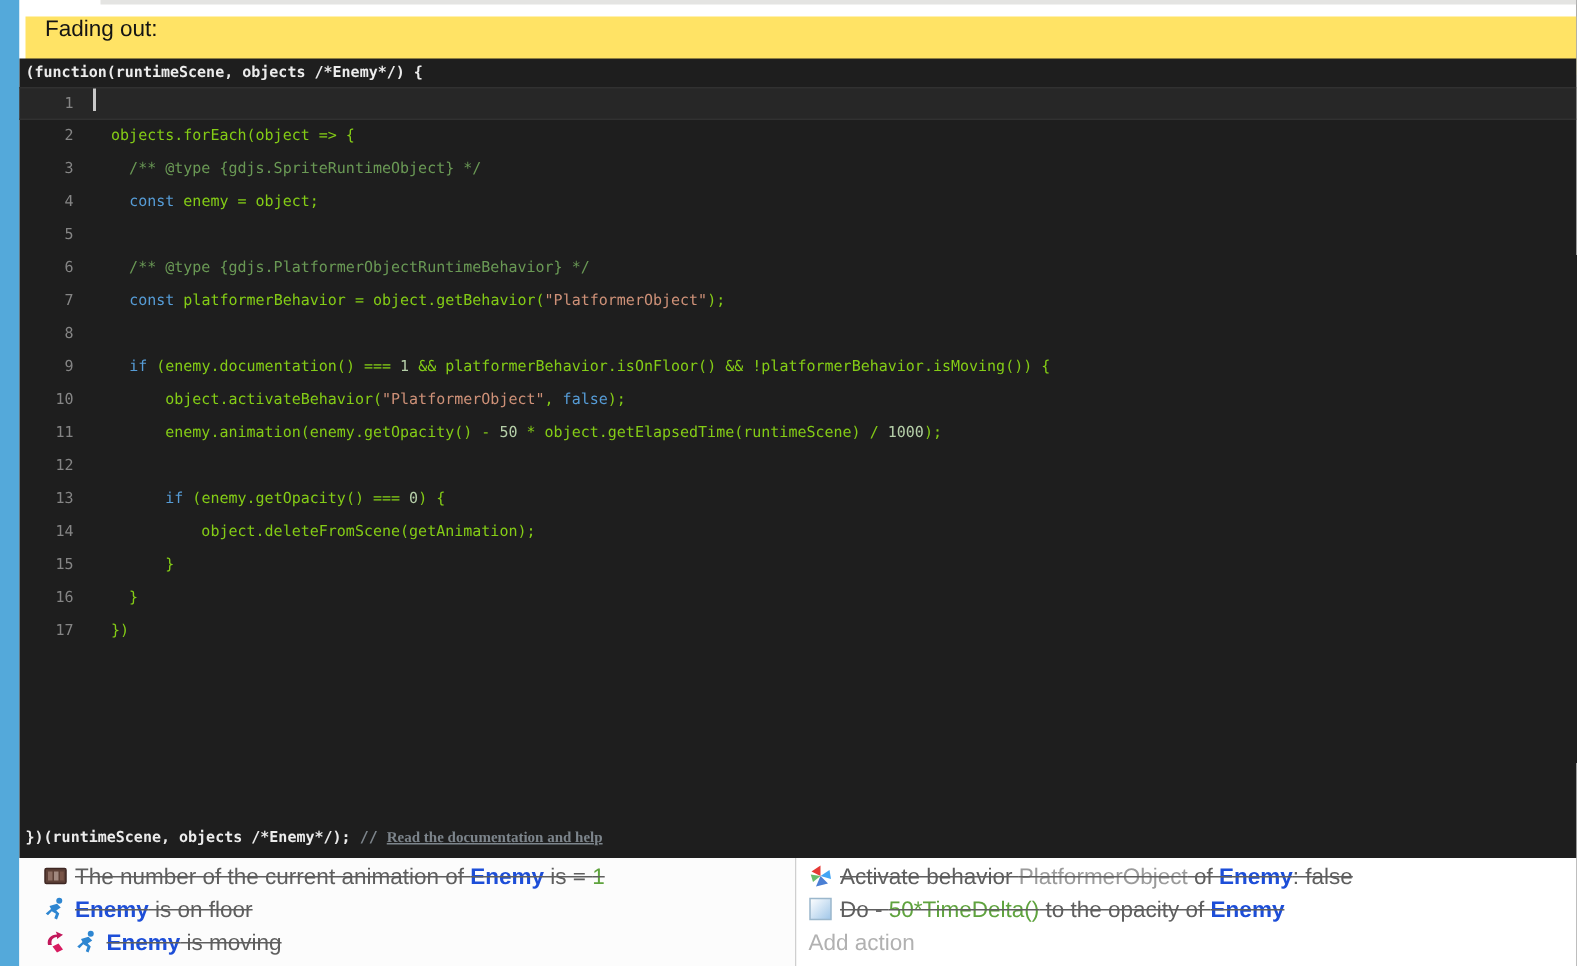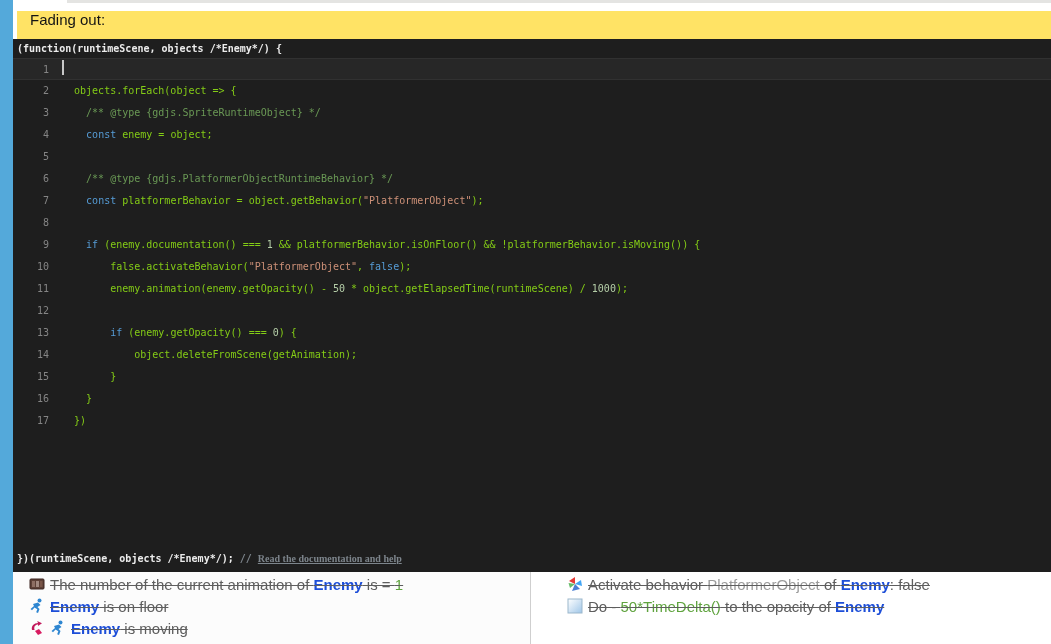--- a/index.html
+++ b/index.html
@@ -27,21 +27,21 @@
   .string  { color:#ce9178; }
   .number  { color:#b5cea8; }
   .plain   { color:#84cc16; }
   .editor-footer { position:absolute; left:0; bottom:3px; padding-left:4px; line-height:20px;
                    color:#ececec; font-weight:bold; white-space:pre; }
   .footer-comment { color:#7d858c; }
   .footer-link { color:#7d858c; text-decoration:underline; cursor:pointer;font-family:Liberation Serif, serif; }
 
   .events { position:absolute; left:13px; top:572px; width:1038px; height:72px; background:#ffffff; display:flex; }
   .conditions { width:518px; flex:0 0 518px; border-right:1px solid #cfcfcf; background:#fcfcfc; padding:1px 0 0 16px; }
-  .actions { flex:1; padding:1px 0 0 8px; background:#ffffff;margin-left:28px; }
+  .actions { flex:1; padding:1px 0 0 8px; background:#ffffff; }
   .event-row { display:flex; align-items:center; height:22px; font-size:15px; color:#5e5e5e; }
   .icon { width:16px; height:16px; flex:0 0 16px; margin-right:5px; }
   .icon svg { width:16px; height:16px; display:block; }
   .strike { text-decoration:line-through; white-space:pre; }
   .obj { font-weight:bold; color:#1d4ed8; }
   .num { color:#5fa33e; }
   .muted { color:#9b9b9b; }
   .t { color:inherit; }
   .placeholder { color:#b1b1b1; }
 </style>
@@ -91,21 +91,21 @@
         <div class="code-line">
           <span class="gutter">8</span>
           <span class="code-text"></span>
         </div>
         <div class="code-line">
           <span class="gutter">9</span>
           <span class="code-text"><span class="plain">    </span><span class="keyword">if</span><span class="plain"> (enemy.documentation() === </span><span class="number">1</span><span class="plain"> &amp;&amp; platformerBehavior.isOnFloor() &amp;&amp; !platformerBehavior.isMoving()) {</span></span>
         </div>
         <div class="code-line">
           <span class="gutter">10</span>
-          <span class="code-text"><span class="plain">        false.activateBehavior(</span><span class="string">"PlatformerObject"</span><span class="plain">, </span><span class="keyword">false</span><span class="plain">);</span></span>
+          <span class="code-text"><span class="plain">        object.activateBehavior(</span><span class="string">"PlatformerObject"</span><span class="plain">, </span><span class="keyword">false</span><span class="plain">);</span></span>
         </div>
         <div class="code-line">
           <span class="gutter">11</span>
           <span class="code-text"><span class="plain">        enemy.animation(enemy.getOpacity() - </span><span class="number">50</span><span class="plain"> * object.getElapsedTime(runtimeScene) / </span><span class="number">1000</span><span class="plain">);</span></span>
         </div>
         <div class="code-line">
           <span class="gutter">12</span>
           <span class="code-text"></span>
         </div>
         <div class="code-line">
@@ -189,15 +189,18 @@
                 <linearGradient id="opgrad" x1="0" y1="0" x2="1" y2="1">
                   <stop offset="0" stop-color="#ffffff"></stop>
                   <stop offset="1" stop-color="#9fc6e8"></stop>
                 </linearGradient>
               </defs>
               <rect x="1" y="1" width="14" height="14" fill="url(#opgrad)" stroke="#9bb7cc"></rect>
             </svg>
           </span>
           <span class="strike"><span class="t">Do - </span><span class="num">50*TimeDelta()</span><span class="t"> to the opacity of </span><span class="obj">Enemy</span></span>
         </div>
+        <div class="event-row">
+          <span class="placeholder">Add action</span>
+        </div>
       </div>
   </div>
 </div>
 
 </body></html>

